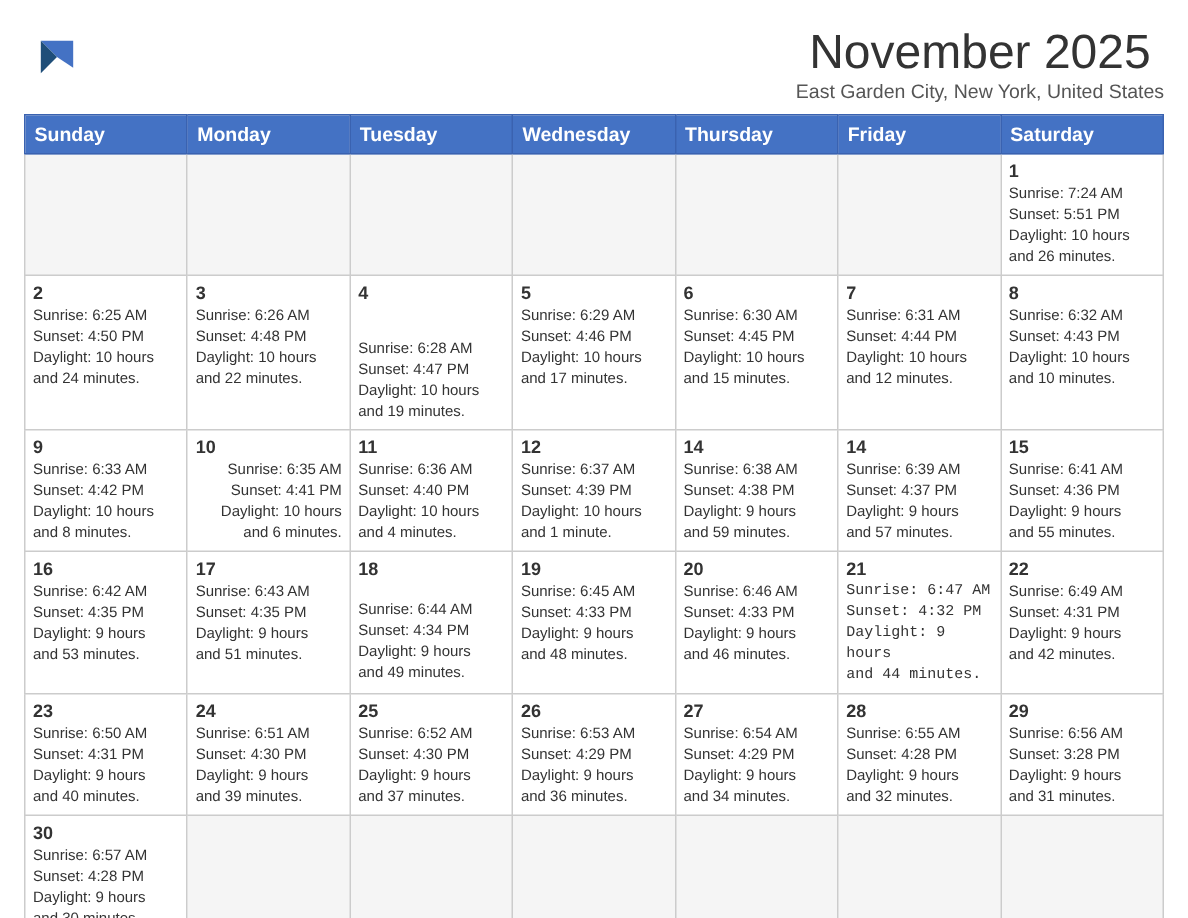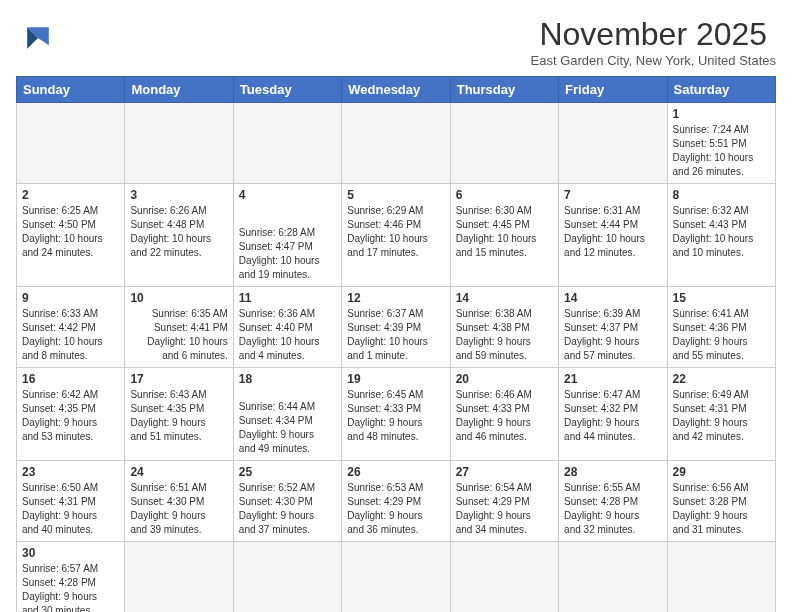--- a/index.html
+++ b/index.html
@@ -263,21 +263,21 @@
           </td>
           <td>
             <span class="day-number">20</span>
             <div class="day-info" style="white-space: pre-line;">Sunrise: 6:46 AM
 Sunset: 4:33 PM
 Daylight: 9 hours
 and 46 minutes.</div>
           </td>
           <td>
             <span class="day-number">21</span>
-            <div class="day-info" style="white-space: pre-line;">Sunrise: 6:47 AM
+            <div class="day-info" style="white-space: pre-line; font-family: Liberation Mono, monospace;">Sunrise: 6:47 AM
 Sunset: 4:32 PM
 Daylight: 9 hours
 and 44 minutes.</div>
           </td>
           <td>
             <span class="day-number">22</span>
             <div class="day-info" style="white-space: pre-line;">Sunrise: 6:49 AM
 Sunset: 4:31 PM
 Daylight: 9 hours
 and 42 minutes.</div>

